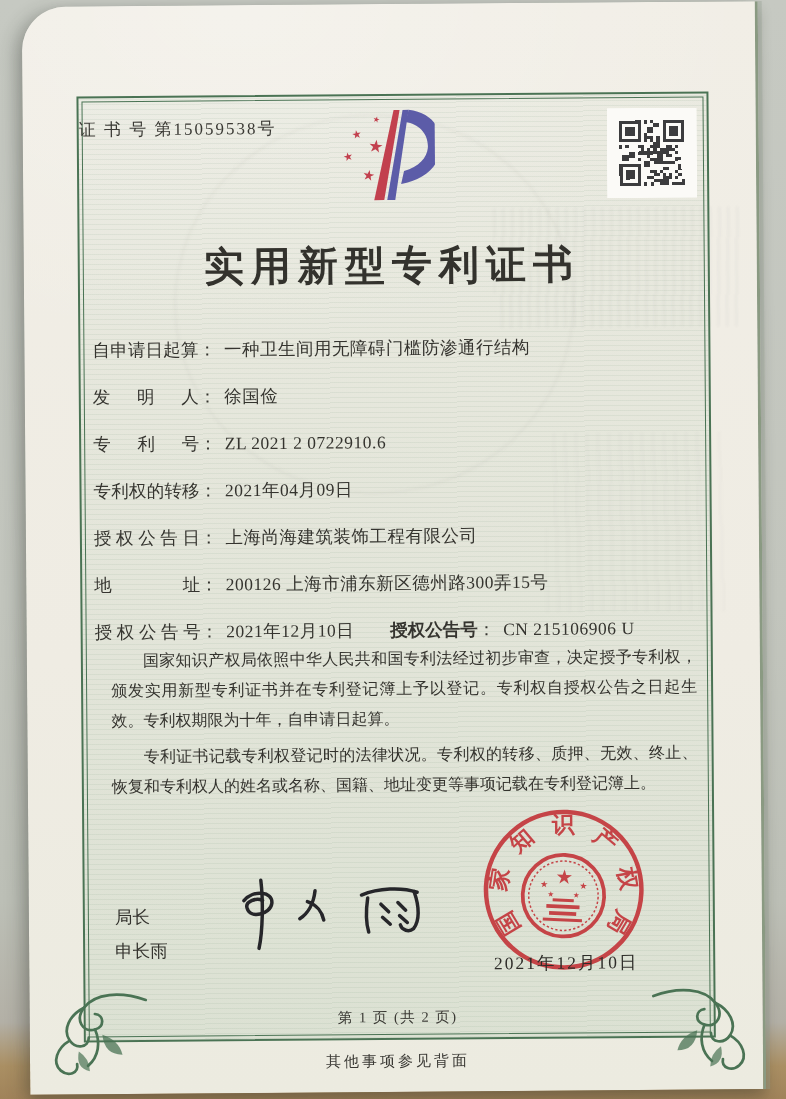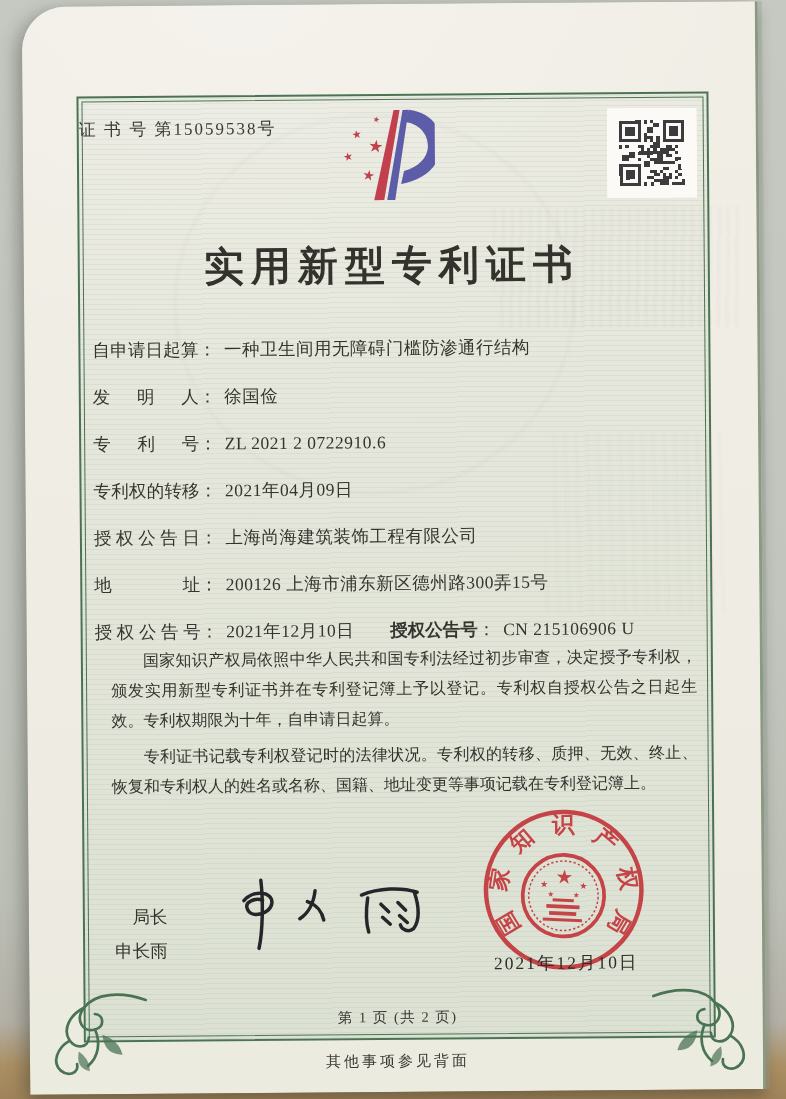--- a/index.html
+++ b/index.html
@@ -61,21 +61,21 @@
   .colon{display:inline-block;}
   .val{margin-left:8px;letter-spacing:.5px;}
   .pair2{margin-left:36px;}
   .pair2 .lbl2{display:inline-block;font-weight:bold;}
   .paras{
     position:absolute;left:84px;top:640px;width:586px;
     font-size:16px;line-height:1.86;color:#34332e;text-align:justify;
   }
   .paras p{margin:0 0 7px 0;text-indent:2em;}
   .signer{
-    position:absolute;left:86px;top:894px;font-size:17.5px;color:#33322d;line-height:34px;text-align:right;
+    position:absolute;left:86px;top:894px;font-size:17.5px;color:#33322d;line-height:34px;
   }
   .signature{position:absolute;left:192px;top:858px;width:232px;height:98px;}
   .seal{position:absolute;left:452px;top:804px;width:166px;height:166px;opacity:.93;transform:rotate(3deg);}
   .sealdate{
     position:absolute;left:440px;top:948px;width:194px;text-align:center;
     font-size:17.5px;letter-spacing:2px;color:#2e2d29;white-space:nowrap;
   }
   .pageinfo{
     position:absolute;left:54px;top:1004px;width:628px;text-align:center;
     font-size:14.5px;letter-spacing:1.5px;color:#3a3934;

